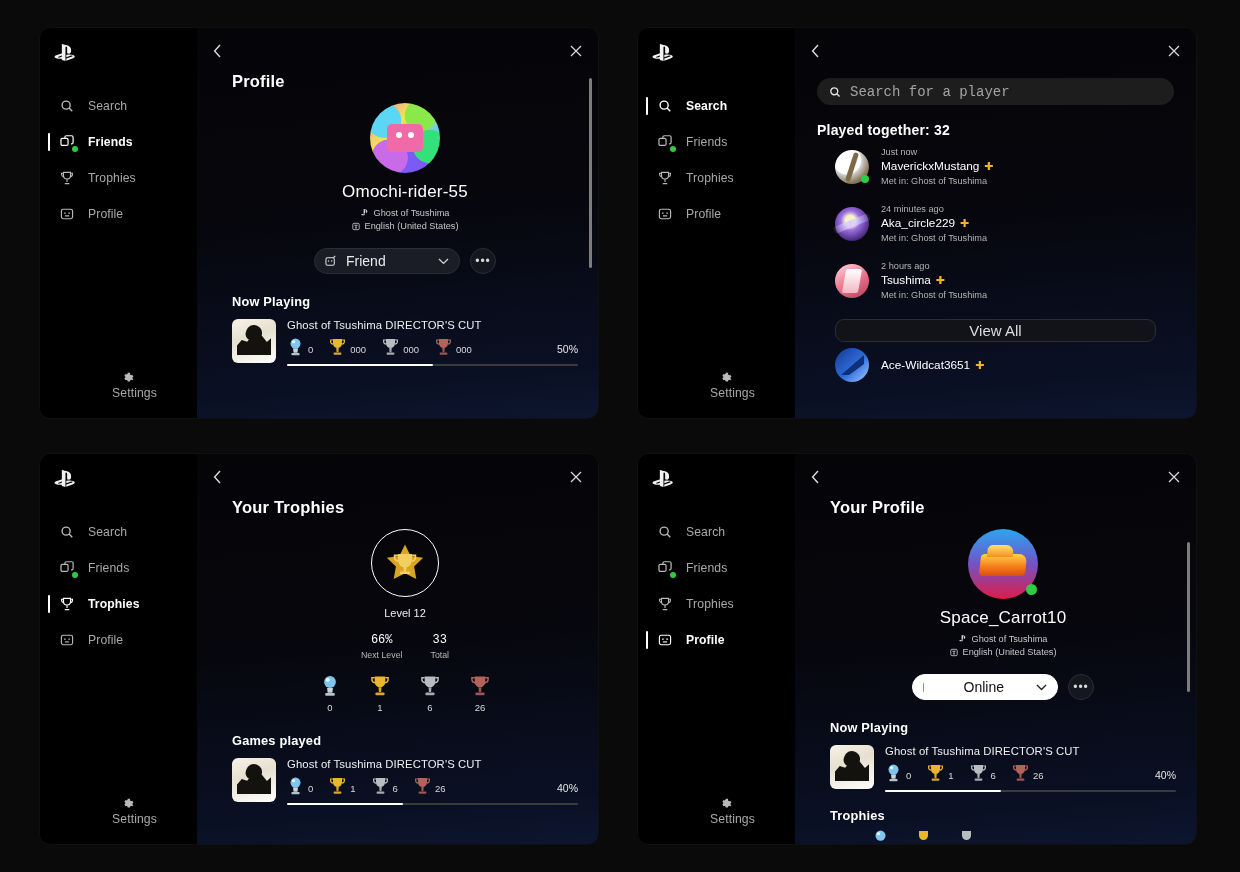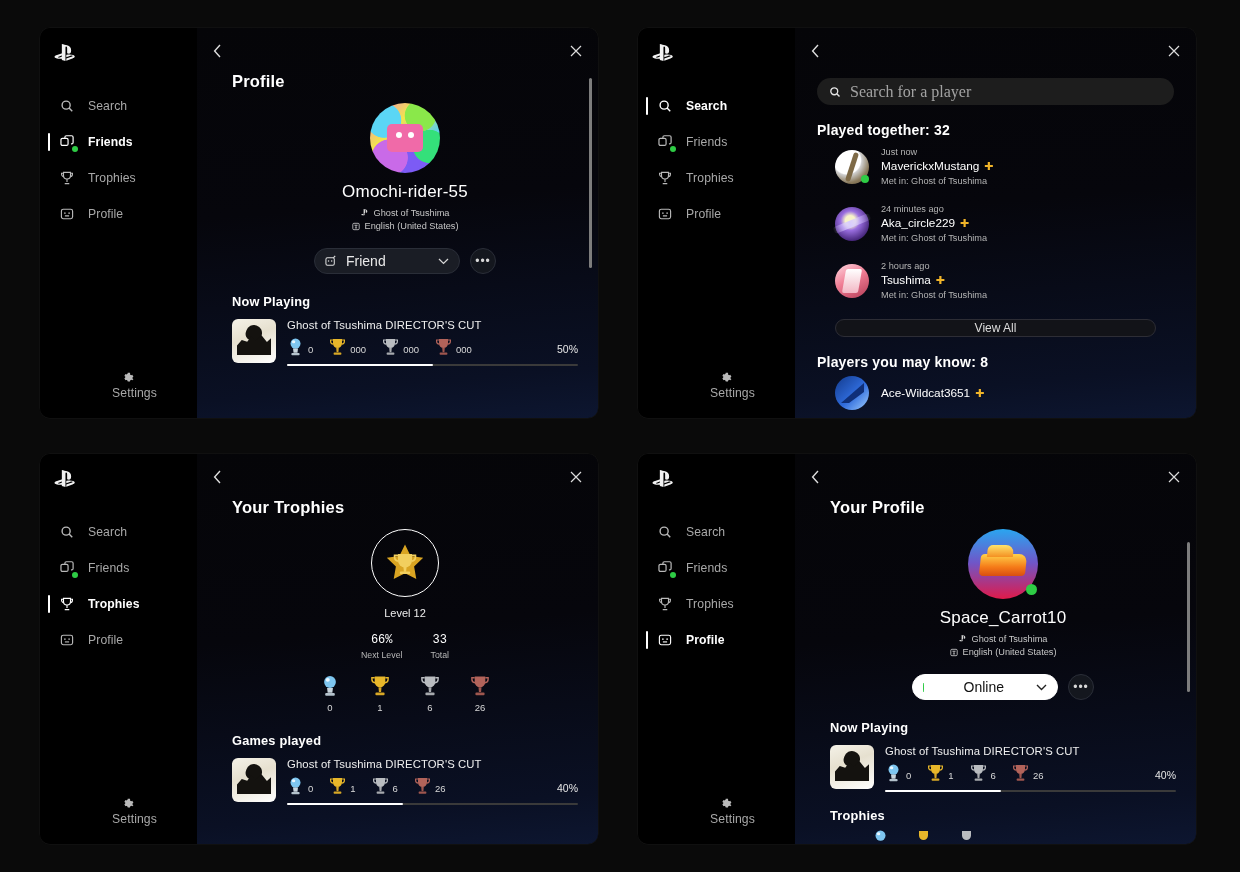--- a/index.html
+++ b/index.html
@@ -374,22 +374,22 @@
     margin-top: 6px;
     cursor: text;
   }
   .search-box .sb-icon { color: #e4e4e4; display:flex; }
   .search-box input {
     flex: 1;
     background: transparent;
     border: none;
     outline: none;
     color: #e6e6e6;
-    font-size: 16px;
-    font-family: Liberation Serif, serif;
+    font-size: 14px;
+    font-family: Liberation Mono, monospace;
   }
   .search-box input::placeholder { color: #a3a3a3; }
 
   .list-heading {
     font-size: 14px;
     color: #ffffff;
     font-weight: bold;
     margin-top: 17px;
     letter-spacing: .2px;
   }
@@ -445,28 +445,28 @@
   }
   .plus-badge {
     color: #f0b429;
     font-size: 11px;
     line-height: 1;
   }
   .p-met { font-size: 9.2px; color: #b4b4b4; margin-top: 3px; }
 
   .view-all {
     margin: 10px 18px 0 18px;
-    height: 18px;
+    height: 23px;
     border-radius: 9px;
     border: 1px solid #2d2d35;
     background: #121318;
     display: flex;
     align-items: center;
     justify-content: center;
-    font-size: 12px;
+    font-size: 15px;
     color: #dcdcdc;
     cursor: pointer;
   }
 
   
   .level-wrap { text-align: center; margin-top: 12px; }
   .level-ring {
     width: 68px; height: 68px;
     border-radius: 50%;
     border: 1.5px solid #ffffff;
@@ -817,21 +817,20 @@
             <div class="p-time">2 hours ago</div>
             <div class="p-name">
               <span>Tsushima</span>
               <span class="plus-badge">✚</span>
             </div>
             <div class="p-met">Met in: Ghost of Tsushima</div>
           </div>
         </div>
 
         <div class="view-all">View All</div>
-        <div class="list-heading">Players you may know: 8</div>
 
         <div class="player-row" style="padding-top:6px;">
           <div class="p-avatar a4"></div>
           <div>
             <div class="p-name" style="margin-top:0;">
               <span>Ace-Wildcat3651</span>
               <span class="plus-badge">✚</span>
             </div>
           </div>
         </div>

